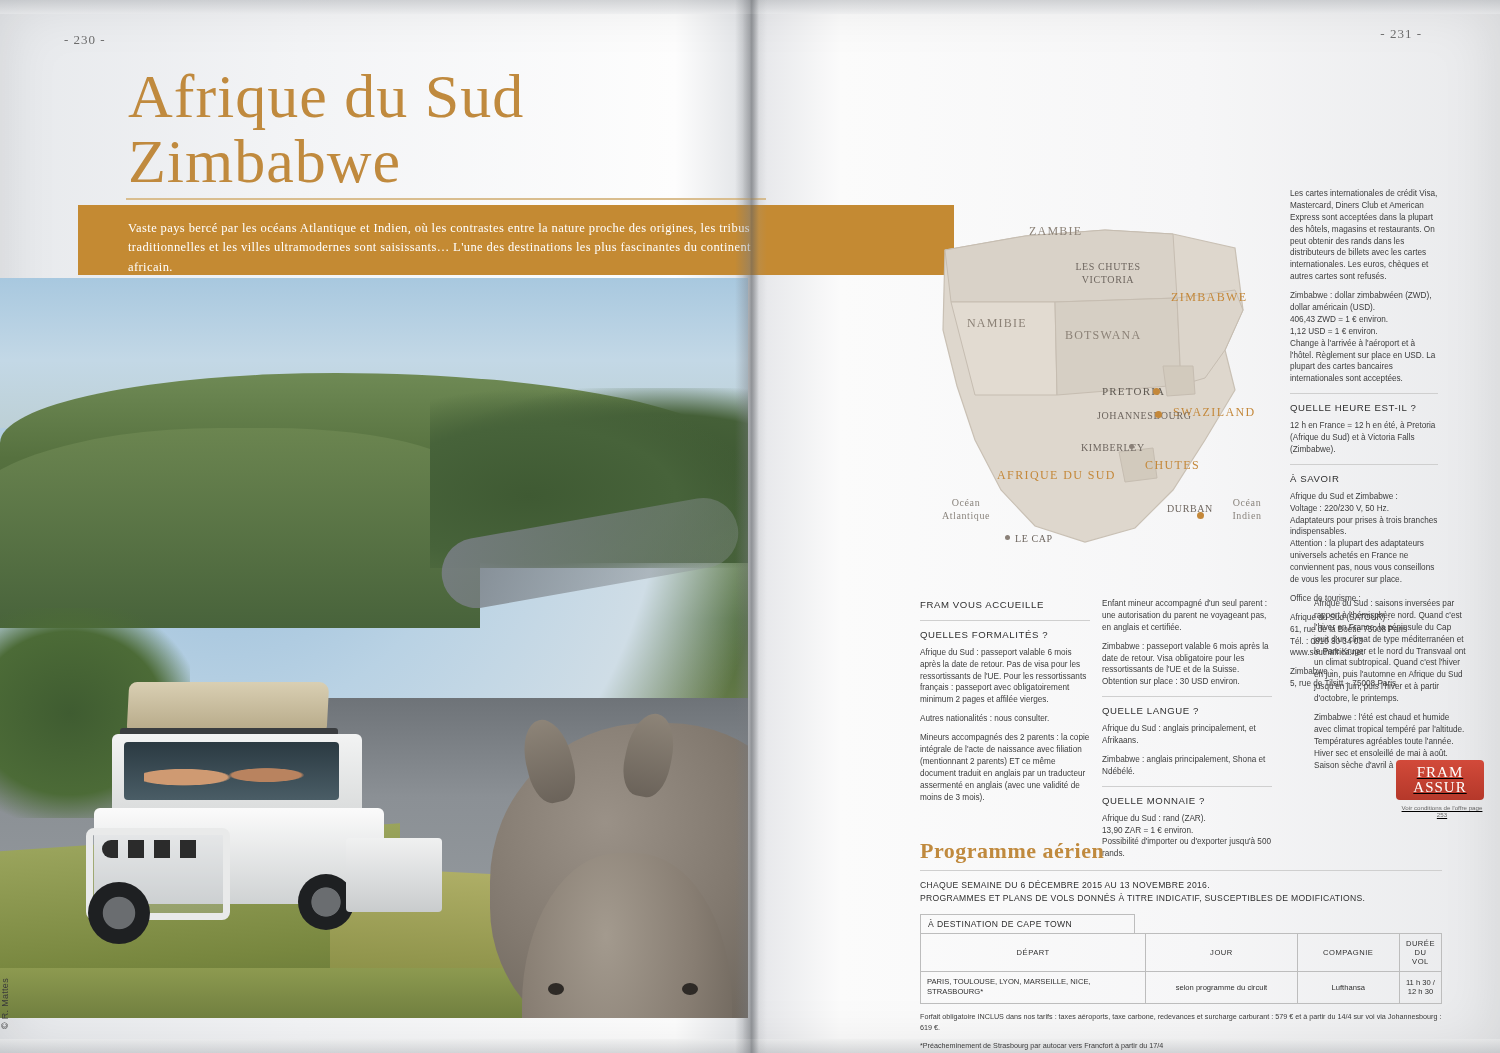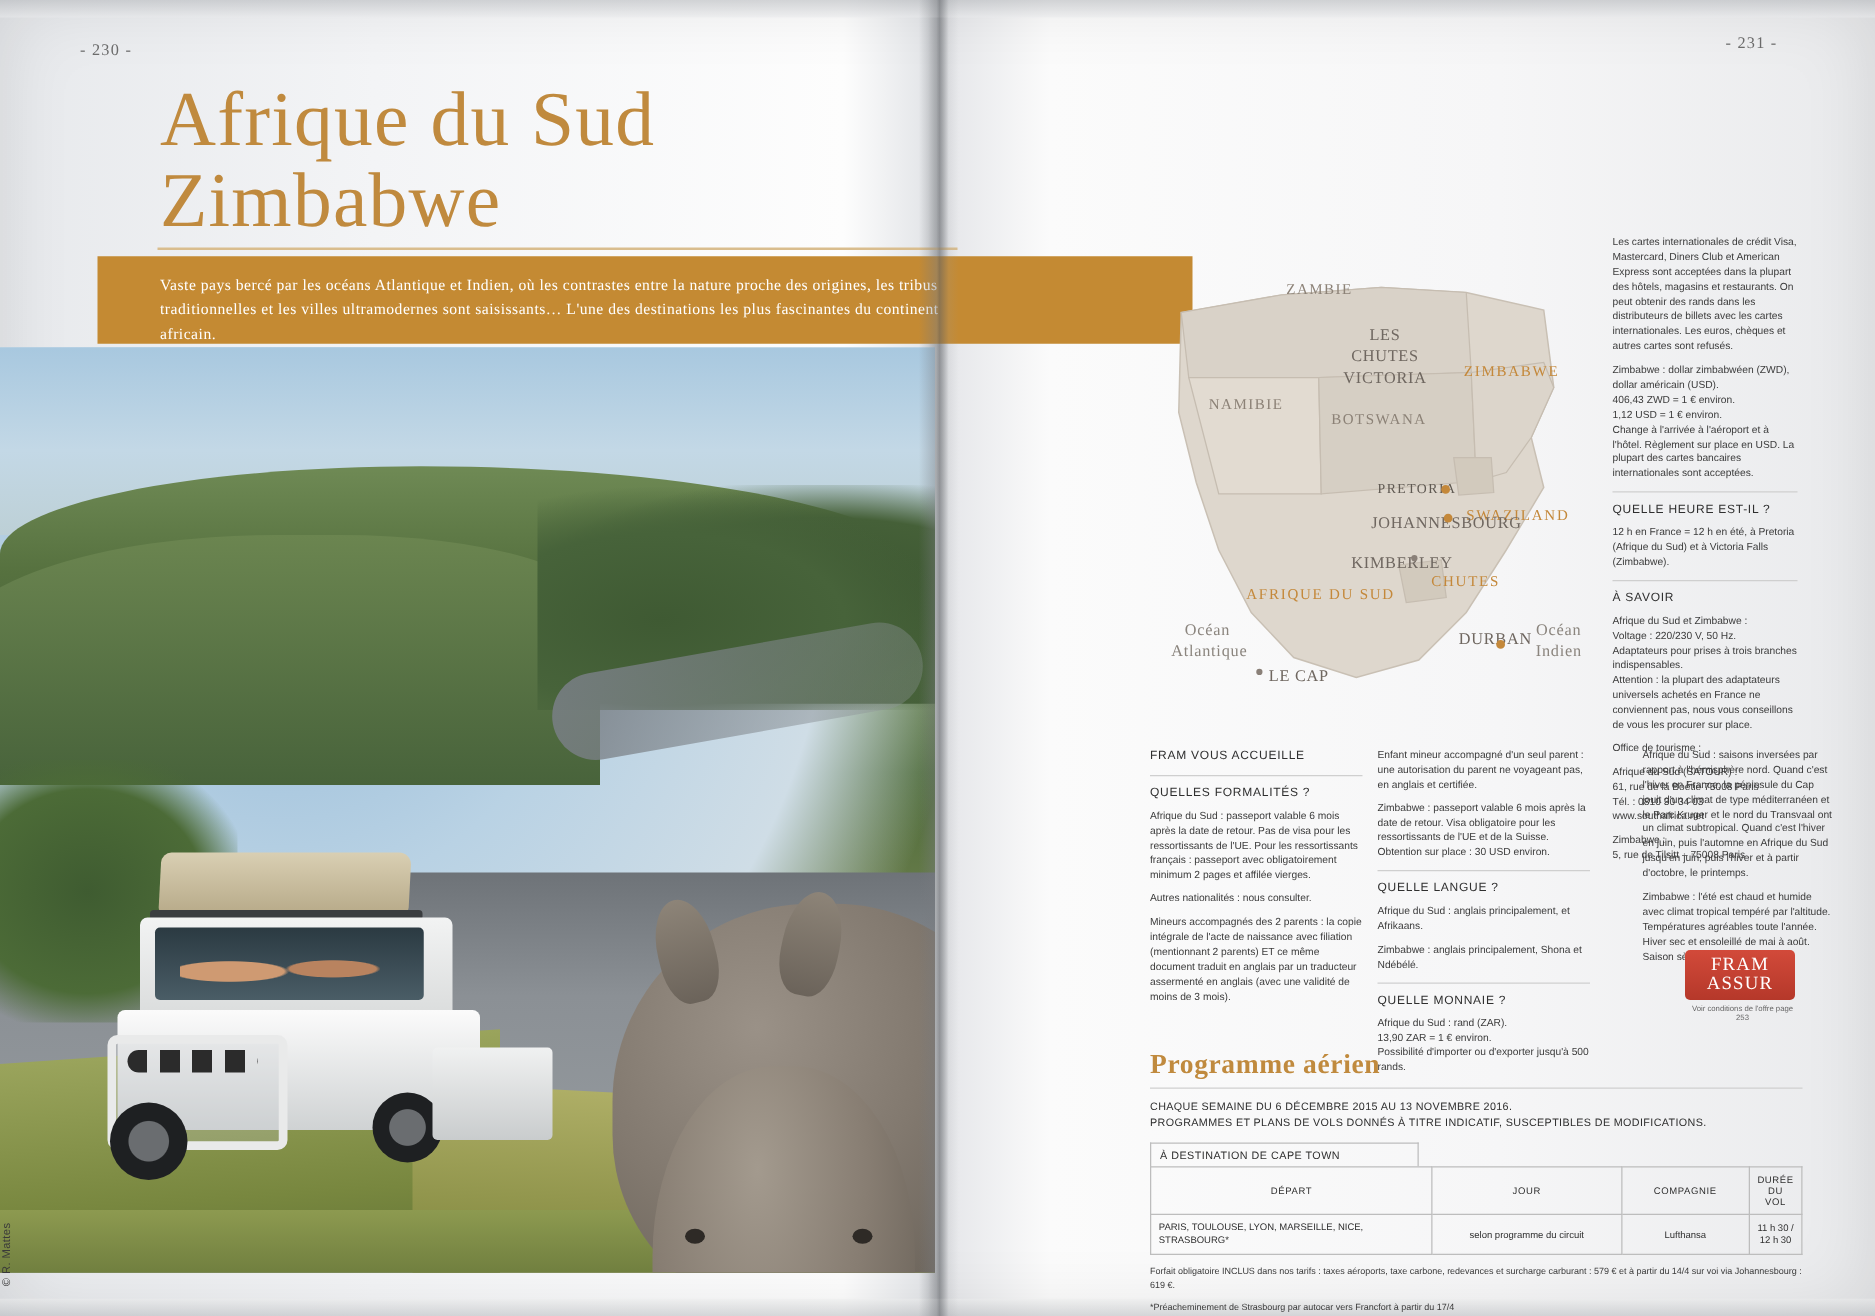--- a/index.html
+++ b/index.html
@@ -118,36 +118,36 @@
     transform:rotate(-90deg);transform-origin:left bottom;letter-spacing:.3px;}
 
   
   .map{
     position:absolute;left:905px;top:190px;width:370px;height:370px;
   }
   .map .land{position:absolute;left:0;top:0;width:370px;height:370px;}
   .maplabel{position:absolute;font-family:"Liberation Serif",serif;color:#8a7f74;letter-spacing:1.2px;}
   .maplabel.big{font-size:12px;color:#8c8277;}
   .maplabel.orange{color:#c4883a;font-size:12px;letter-spacing:1.4px;}
-  .maplabel.city{font-size:13px;color:#6f6760;letter-spacing:.6px;}
+  .maplabel.city{font-size:10px;color:#6f6760;letter-spacing:.6px;}
   .dot{position:absolute;width:7px;height:7px;border-radius:50%;background:#c4883a;}
   .dot.sm{width:5px;height:5px;background:#8a8078;}
 
   .rcol{position:absolute;font-size:8.2px;line-height:1.45;color:#3c3c3c;}
   .rcol p{margin:0 0 7px 0;}
   .rcol h4{margin:0 0 5px 0;font-size:9.6px;font-weight:normal;letter-spacing:.6px;color:#2f2f2f;text-transform:uppercase;
     font-family:"Liberation Sans",sans-serif;}
   .rcol .hrule{height:1px;background:#cfcfcf;margin:8px 0 7px 0;}
 
   .col-far{left:1290px;top:188px;width:148px;}
   .col-a{left:920px;top:598px;width:170px;}
   .col-b{left:1102px;top:598px;width:170px;}
   .col-c{left:1290px;top:598px;width:152px;margin-left:24px;}
 
-  .framassur{position:absolute;left:1348px;top:760px;width:92px;text-align:center;}
+  .framassur{position:absolute;left:1396px;top:760px;width:92px;text-align:center;text-decoration:underline;}
   .framassur .badge{width:88px;height:40px;border-radius:4px;
     background:linear-gradient(180deg,#d24a3a,#b5382a);color:#fff;
     display:flex;align-items:center;justify-content:center;
     font-family:"Liberation Serif",serif;font-size:15px;letter-spacing:1px;line-height:1;}
   .framassur .note{font-size:6.2px;color:#666;margin-top:4px;}
 
   .prog{position:absolute;left:920px;top:838px;width:522px;}
   .prog h3{margin:0;font-family:"Liberation Serif",serif;font-size:22px;color:#c08a3e;font-weight:bold;letter-spacing:.5px;}
   .prog .rule{height:1px;background:#cfcfcf;margin:6px 0 8px 0;}
   .prog .lead{font-size:8.6px;color:#2f2f2f;line-height:1.5;letter-spacing:.3px;text-transform:uppercase;}

